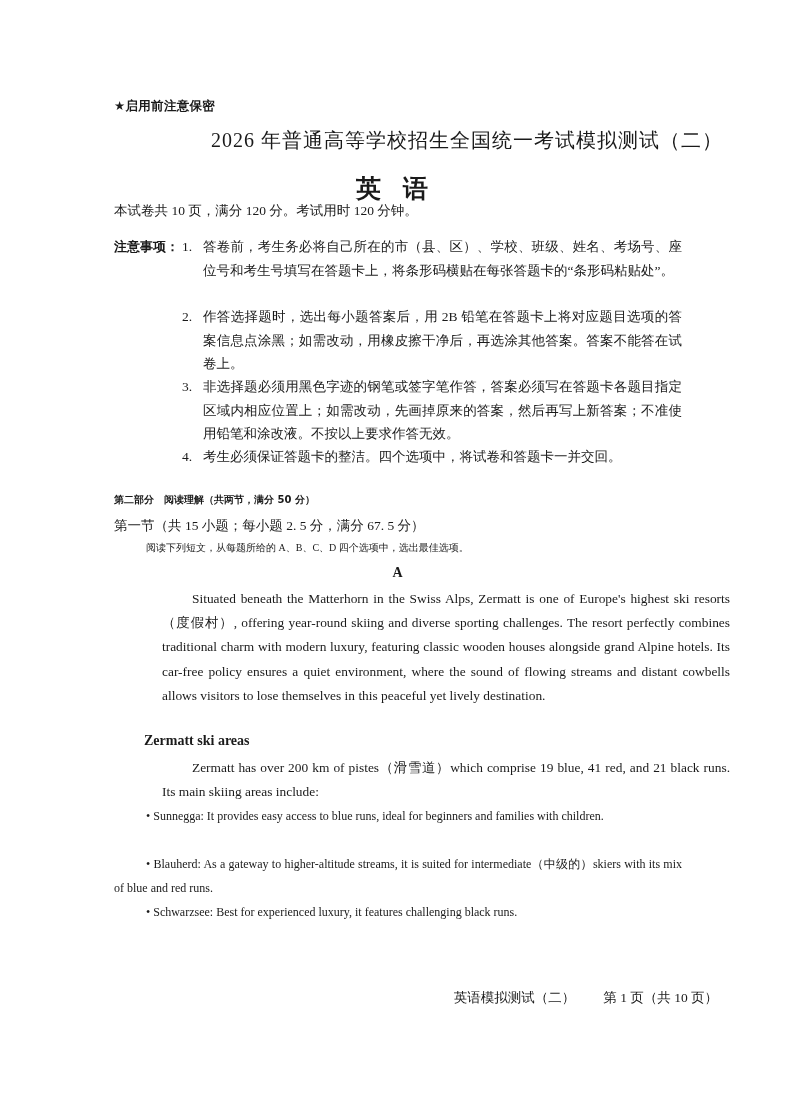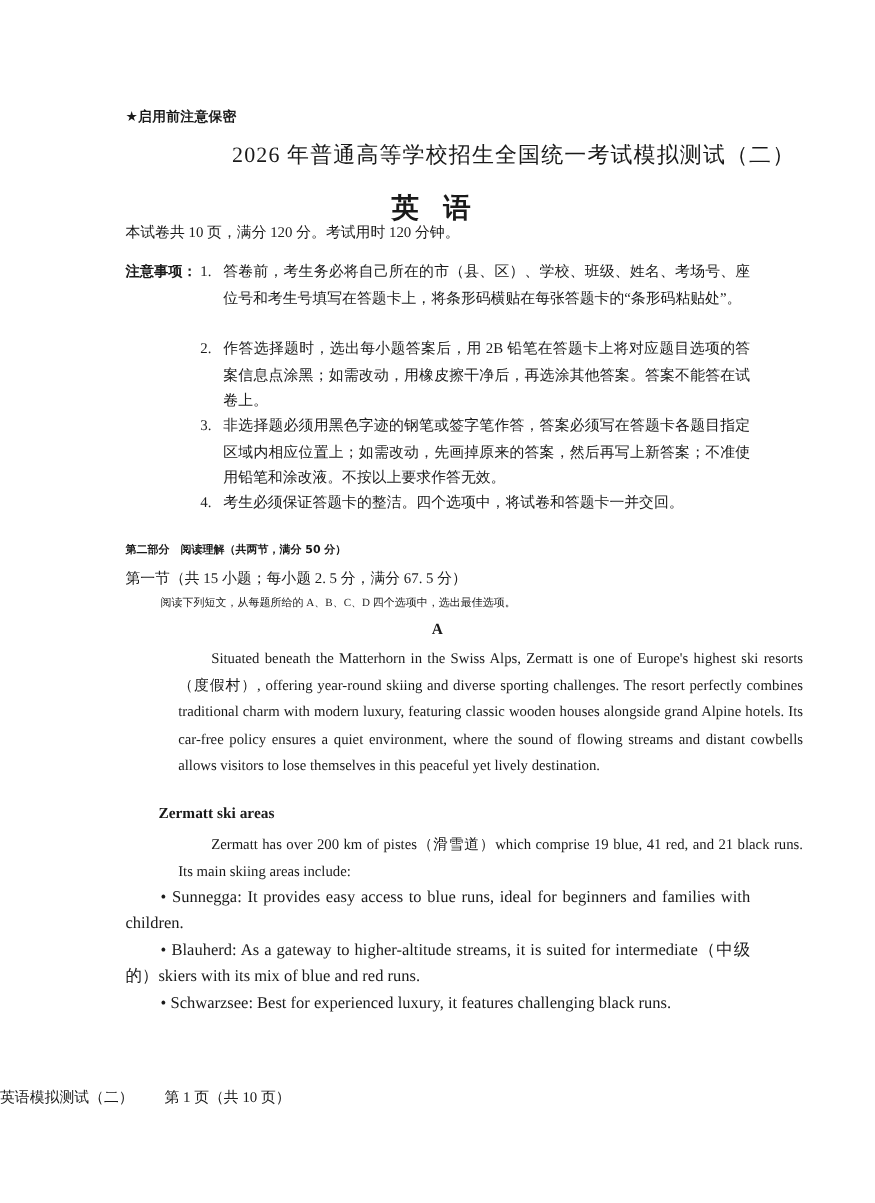--- a/index.html
+++ b/index.html
@@ -20,26 +20,26 @@
   .note3 { top: 375px; }
   .note4 { top: 445px; }
   .section-head { left: 114px; top: 493px; font-family: "DejaVu Sans", sans-serif; font-weight: bold; font-size: 10px; }
   .section-sub { left: 114px; top: 517px; font-size: 13.5px; }
   .instruction { left: 146px; top: 541px; font-size: 10px; text-align: center; }
   .passage-letter { left: 0; width: 795px; top: 565px; text-align: center; font-weight: bold; font-size: 14px; }
   .para { position: absolute; left: 114px; width: 568px; font-size: 13.4px; line-height: 24.2px; text-align: justify; text-indent: 30px; margin-left: 48px; }
   .para1 { top: 587px; }
   .subhead { left: 144px; top: 733px; font-weight: bold; font-size: 14px; }
   .para2 { top: 756px; }
-  .bullet { position: absolute; left: 114px; width: 568px; font-size: 15px; line-height: 24.2px; text-align: justify; text-indent: 32px; }
+  .bullet { position: absolute; left: 114px; width: 568px; font-size: 12px; line-height: 24.2px; text-align: justify; text-indent: 32px; }
   .b1 { top: 804px; }
   .b2 { top: 852px; }
   .b3 { top: 900px; }
   .b4 { top: 925px; }
-  .footer { left: 0; width: 718px; top: 989px; text-align: left; font-size: 13.5px; }
+  .footer { left: 0; width: 718px; top: 989px; text-align: right; font-size: 13.5px; }
   .footer .gap { display: inline-block; width: 28px; }
 </style>
 </head>
 <body>
 
 <div class="page">
   <div class="abs confidential">★启用前注意保密</div>
   <div class="abs exam-title">2026 年普通高等学校招生全国统一考试模拟测试（二）</div>
   <div class="abs subject">英语</div>
   <div class="abs intro">本试卷共 10 页，满分 120 分。考试用时 120 分钟。</div>

